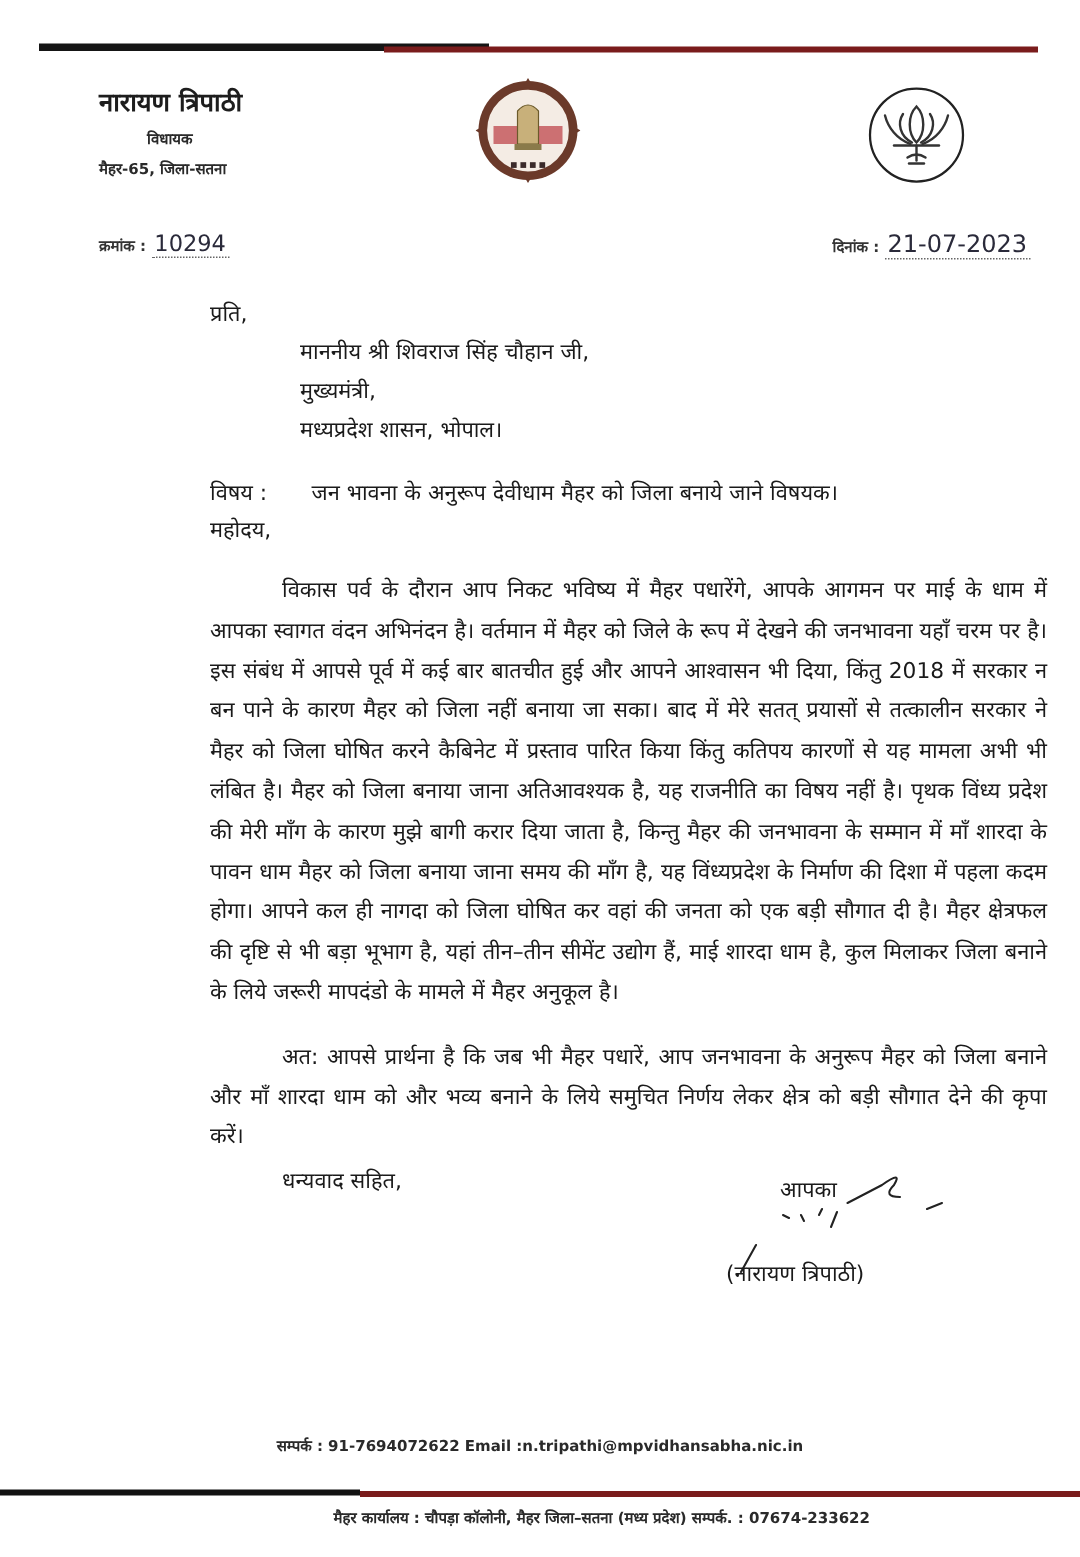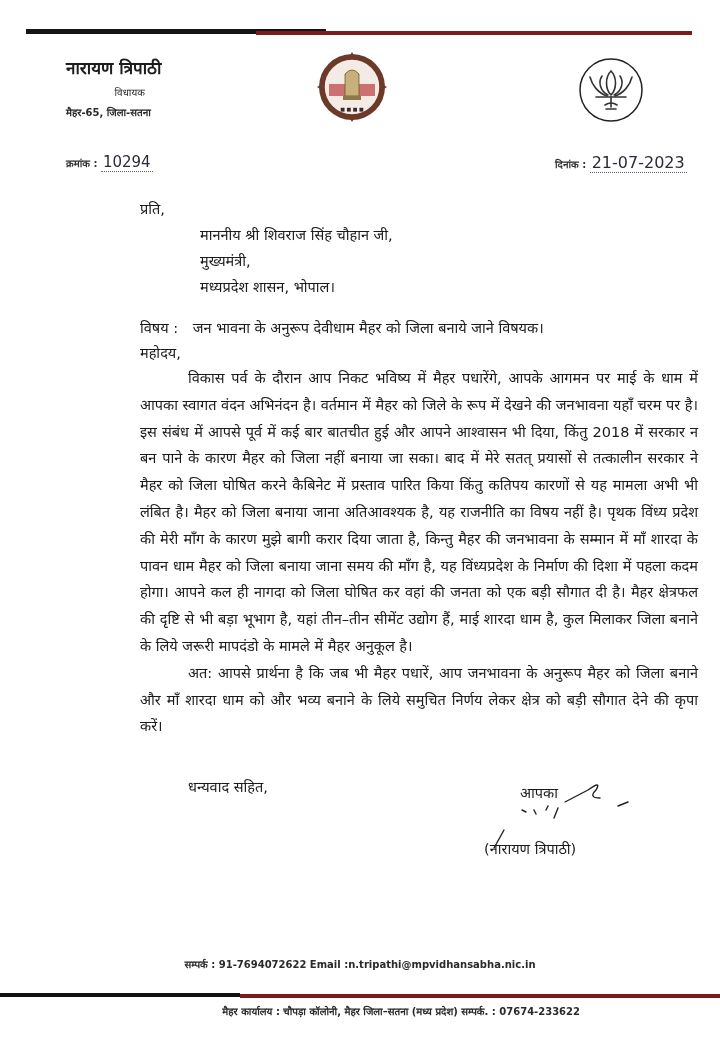--- a/index.html
+++ b/index.html
@@ -4,38 +4,38 @@
   <style>
     * { box-sizing: border-box; margin: 0; padding: 0; }
     html, body { width: 720px; height: 1038px; background: #ffffff; overflow: hidden; }
     body { position: relative; font-family: "DejaVu Sans", sans-serif; color: #1a1a1a; }
 
     .top-rule { position: absolute; left: 26px; top: 29px; width: 300px; height: 5px; background: #151515; }
     .top-rule-red { position: absolute; left: 256px; top: 31px; width: 436px; height: 4px; background: #7a1c1c; }
 
     .header-left { position: absolute; left: 66px; top: 56px; text-align: left; }
     .mla-name { font-size: 17px; font-weight: bold; color: #1d1d1d; }
-    .mla-title { font-size: 10px; font-weight: normal; margin-left: 32px; margin-top: 6px; color: #2a2a2a; text-align: center; }
+    .mla-title { font-size: 10px; font-weight: bold; margin-left: 32px; margin-top: 6px; color: #2a2a2a; }
     .mla-constituency { font-size: 10px; font-weight: bold; margin-top: 6px; color: #2a2a2a; }
 
     .seal { position: absolute; left: 317px; top: 52px; width: 70px; height: 70px; }
     .bjp-logo { position: absolute; left: 578px; top: 57px; width: 66px; height: 66px; }
 
     .ref-line { position: absolute; left: 66px; top: 153px; font-size: 10px; font-weight: bold; color: #333; }
     .ref-line .hand { font-family: "DejaVu Sans", sans-serif; font-weight: normal; font-size: 15px; color: #2a2a3a; border-bottom: 1px dotted #666; padding: 0 2px; }
     .date-line { position: absolute; left: 555px; top: 153px; font-size: 10px; font-weight: bold; color: #333; }
     .date-line .hand { font-family: "DejaVu Sans", sans-serif; font-weight: normal; font-size: 16px; color: #2a2a3a; border-bottom: 1px dotted #666; padding: 0 2px; }
     .prati { position: absolute; left: 140px; top: 198px; font-size: 14.5px; }
     .recipient { position: absolute; left: 200px; top: 222px; font-size: 14.5px; line-height: 26px; }
     .subject { position: absolute; left: 140px; top: 317px; font-size: 14.5px; }
-    .subject .lbl { margin-right: 10px; }
+    .subject .lbl { margin-right: 25px; }
     .salutation { position: absolute; left: 140px; top: 342px; font-size: 14.5px; text-align: right; }
 
     .body { position: absolute; left: 140px; top: 365px; width: 558px; font-size: 14.5px; line-height: 26.8px; text-align: justify; }
-    .body p { text-indent: 48px; }
+    .body p { text-indent: 48px; margin-top: 16px; }
 
     .thanks { position: absolute; left: 188px; top: 776px; font-size: 14.5px; }
     .sign-block { position: absolute; left: 470px; top: 770px; width: 180px; height: 140px; }
     .yours { position: absolute; left: 50px; top: 12px; font-size: 14.5px; }
     .signer { position: absolute; left: 14px; top: 68px; font-size: 14.5px; }
     .signature { position: absolute; left: 0; top: 0; width: 180px; height: 140px; }
 
     .footer { position: absolute; left: 0; top: 955px; width: 720px; text-align: center; font-size: 10px; font-weight: bold; color: #2a2a2a; }
     .footer .row { line-height: 20px; }
     .footer-rule-black { position: absolute; left: 0; top: 993px; width: 240px; height: 4px; background: #111; }

